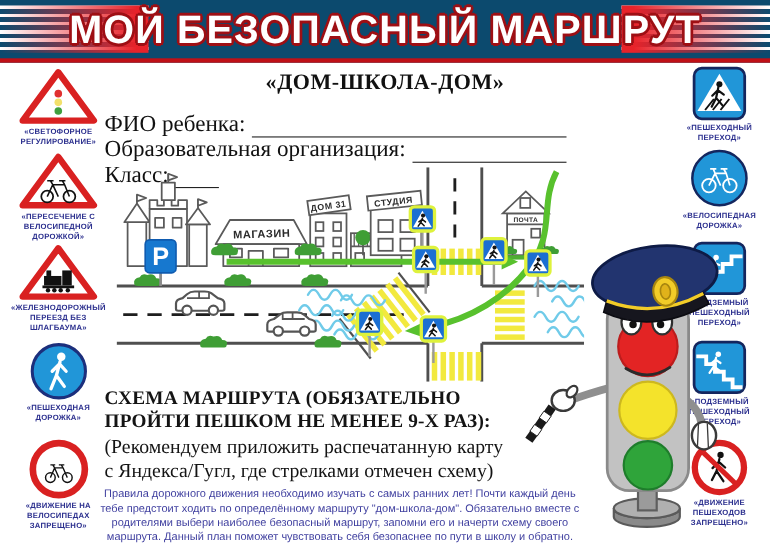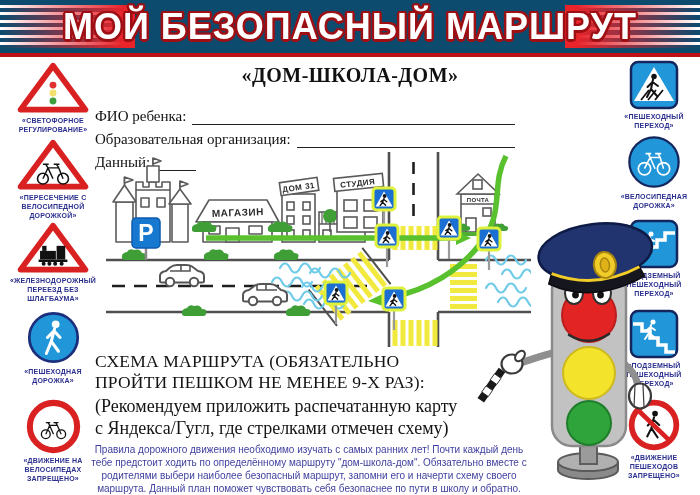--- a/index.html
+++ b/index.html
@@ -15,27 +15,27 @@
   .stripes.right{right:0;background-image:
       linear-gradient(to left, rgba(232,35,42,0) 0%, #e8232a 92%),
       repeating-linear-gradient(to bottom,#ffffff 0 3px, rgba(255,255,255,0) 3px 7.5px);}
   .header-title{position:relative;color:#fff;font-family:"Liberation Sans",sans-serif;
       font-weight:bold;font-size:36px;letter-spacing:1px;white-space:nowrap;
       text-shadow:2.5px 0 #9e0f14,-2.5px 0 #9e0f14,0 2.5px #9e0f14,0 -2.5px #9e0f14,
                   1.8px 1.8px #9e0f14,-1.8px 1.8px #9e0f14,1.8px -1.8px #9e0f14,-1.8px -1.8px #9e0f14;}
   
   .title{position:absolute;left:95px;top:64px;width:510px;text-align:center;
          font-size:20px;font-weight:bold;color:#111;letter-spacing:.5px;}
-  .form{position:absolute;left:95px;top:102px;width:420px;font-size:15px;color:#111;}
+  .form{position:absolute;left:95px;top:102px;width:420px;font-size:21px;color:#111;}
   .form-row{display:flex;align-items:flex-end;height:23px;}
   .form-row .lbl{white-space:nowrap;}
   .blank{flex:1;border-bottom:1.6px solid #222;margin-left:6px;height:16px;}
   .blank.short{flex:0 0 40px;}
   .route-text{position:absolute;left:95px;top:351px;width:432px;color:#141414;}
-  .route-bold{font-weight:normal;font-size:17.5px;line-height:1.18;letter-spacing:.2px;}
+  .route-bold{font-weight:bold;font-size:17.5px;line-height:1.18;letter-spacing:.2px;}
   .route-note{font-size:18px;line-height:1.18;}
   .route-note.mt{margin-top:4px;}
   .footer-note{position:absolute;left:90px;top:443px;width:438px;text-align:center;
       font-family:"Liberation Sans",sans-serif;font-size:10px;line-height:1.3;color:#3f3f9f;}
   
   .sign-col{position:absolute;top:0;width:92px;height:495px;font-family:"Liberation Sans",sans-serif;}
   .sign-col.leftcol{left:7px;}
   .sign-col.rightcol{left:608px;}
   .sign-item{position:absolute;left:0;width:100%;display:flex;flex-direction:column;align-items:center;}
   .sign-label{font-size:7px;font-weight:bold;color:#2b2f8e;text-align:center;line-height:1.32;
@@ -62,21 +62,21 @@
   <div class="form">
     <div class="form-row">
       <span class="lbl">ФИО ребенка:</span>
       <span class="blank"></span>
     </div>
     <div class="form-row">
       <span class="lbl">Образовательная организация:</span>
       <span class="blank"></span>
     </div>
     <div class="form-row">
-      <span class="lbl">Данный:</span>
+      <span class="lbl">Класс:</span>
       <span class="blank short"></span>
     </div>
   </div>
 
   <svg class="map" width="425" height="195" viewBox="0 0 425 195">
     <defs>
       <path id="wave" d="M0 0 c3 -6 7 -6 10 0 c3 6 7 6 10 0 c3 -6 7 -6 10 0 c3 6 7 6 10 0" fill="none" stroke="#70cbe9" stroke-width="2.2" stroke-linecap="round"></path>
       <path id="bush" d="M0 8 Q-1 3 5 2 Q7 -2 12 0 Q18 -2 20 3 Q26 3 24 8 Q24 10 20 10 L4 10 Q0 10 0 8 Z" fill="#3f9e35"></path>
       <g id="car">
         <path d="M1 17 V12 Q1 8 7 7 L13 2.5 Q15 1 19 1 L28 1 Q32 1 35 3.5 L39 7 Q45 8 45 12 V17 Q45 18.5 43 18.5 L3 18.5 Q1 18.5 1 17 Z" fill="#fff" stroke="#555" stroke-width="2" stroke-linejoin="round"></path>

